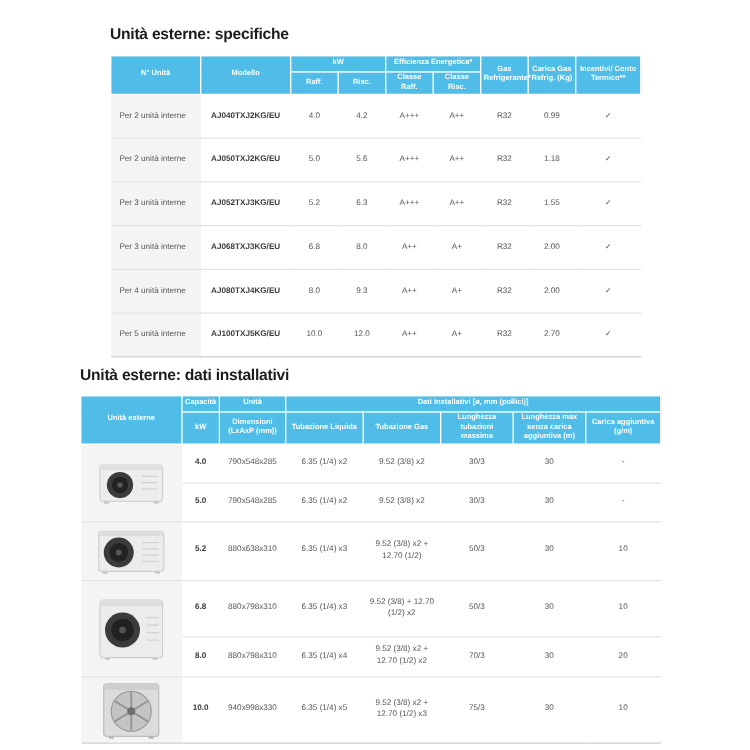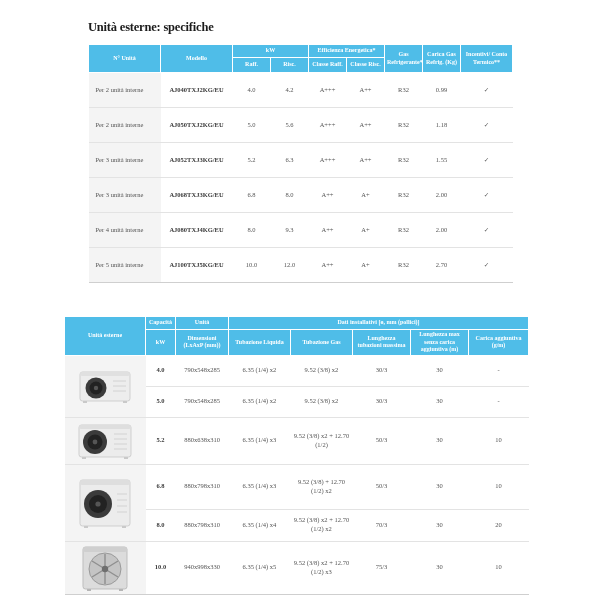--- a/index.html
+++ b/index.html
@@ -1,17 +1,17 @@
 <!DOCTYPE html>
 <html><head>
 <meta charset="utf-8">
 <style>
   * { margin:0; padding:0; box-sizing:border-box; }
   html,body { width:600px; height:600px; background:#ffffff; font-family:"Liberation Sans", sans-serif; overflow:hidden; }
-  .page { position:relative; width:600px; height:600px; background:#fff;font-family:Liberation Serif, serif; }
+  .page { position:relative; width:600px; height:600px; background:#fff; }
 
   .sec-title { position:absolute; font-size:12.5px; font-weight:700; color:#1c1c1c; letter-spacing:-0.2px; }
   #spec-title { left:88px; top:20px; }
   #install-title { left:64px; top:293px; }
 
   table { border-collapse:collapse; table-layout:fixed; }
   #spec-table { position:absolute; left:88px; top:44px; width:424px; }
   #install-table { position:absolute; left:64px; top:316px; width:464px; }
 
   th {
@@ -143,20 +143,21 @@
         <td>12.0</td>
         <td>A++</td>
         <td>A+</td>
         <td>R32</td>
         <td>2.70</td>
         <td>✓</td>
       </tr>
     </tbody>
   </table>
 
+  <div id="install-title" class="sec-title">Unità esterne: dati installativi</div>
 
   <table id="install-table">
     <colgroup>
       <col style="width:81px">
         <col style="width:30px">
         <col style="width:53px">
       <col style="width:62px">
         <col style="width:62px">
         <col style="width:58px">
       <col style="width:58px">

